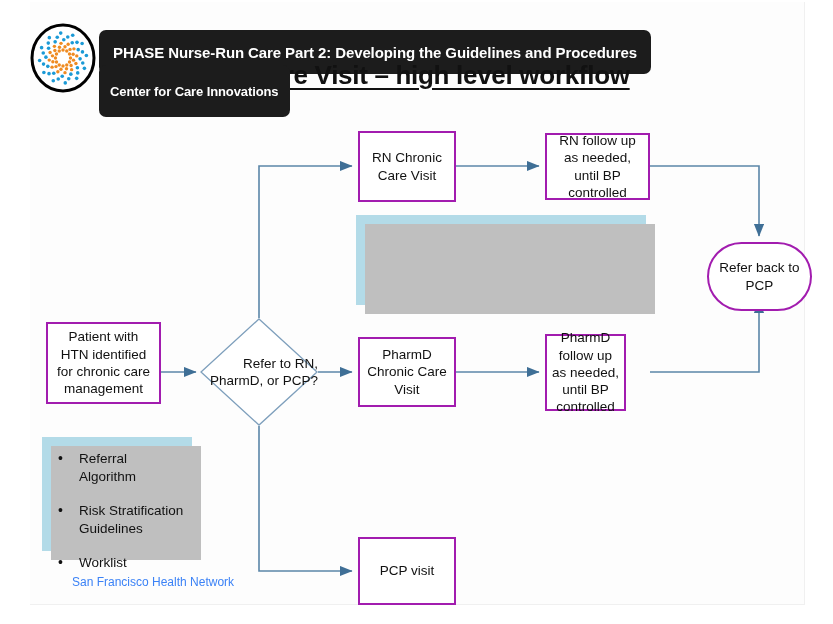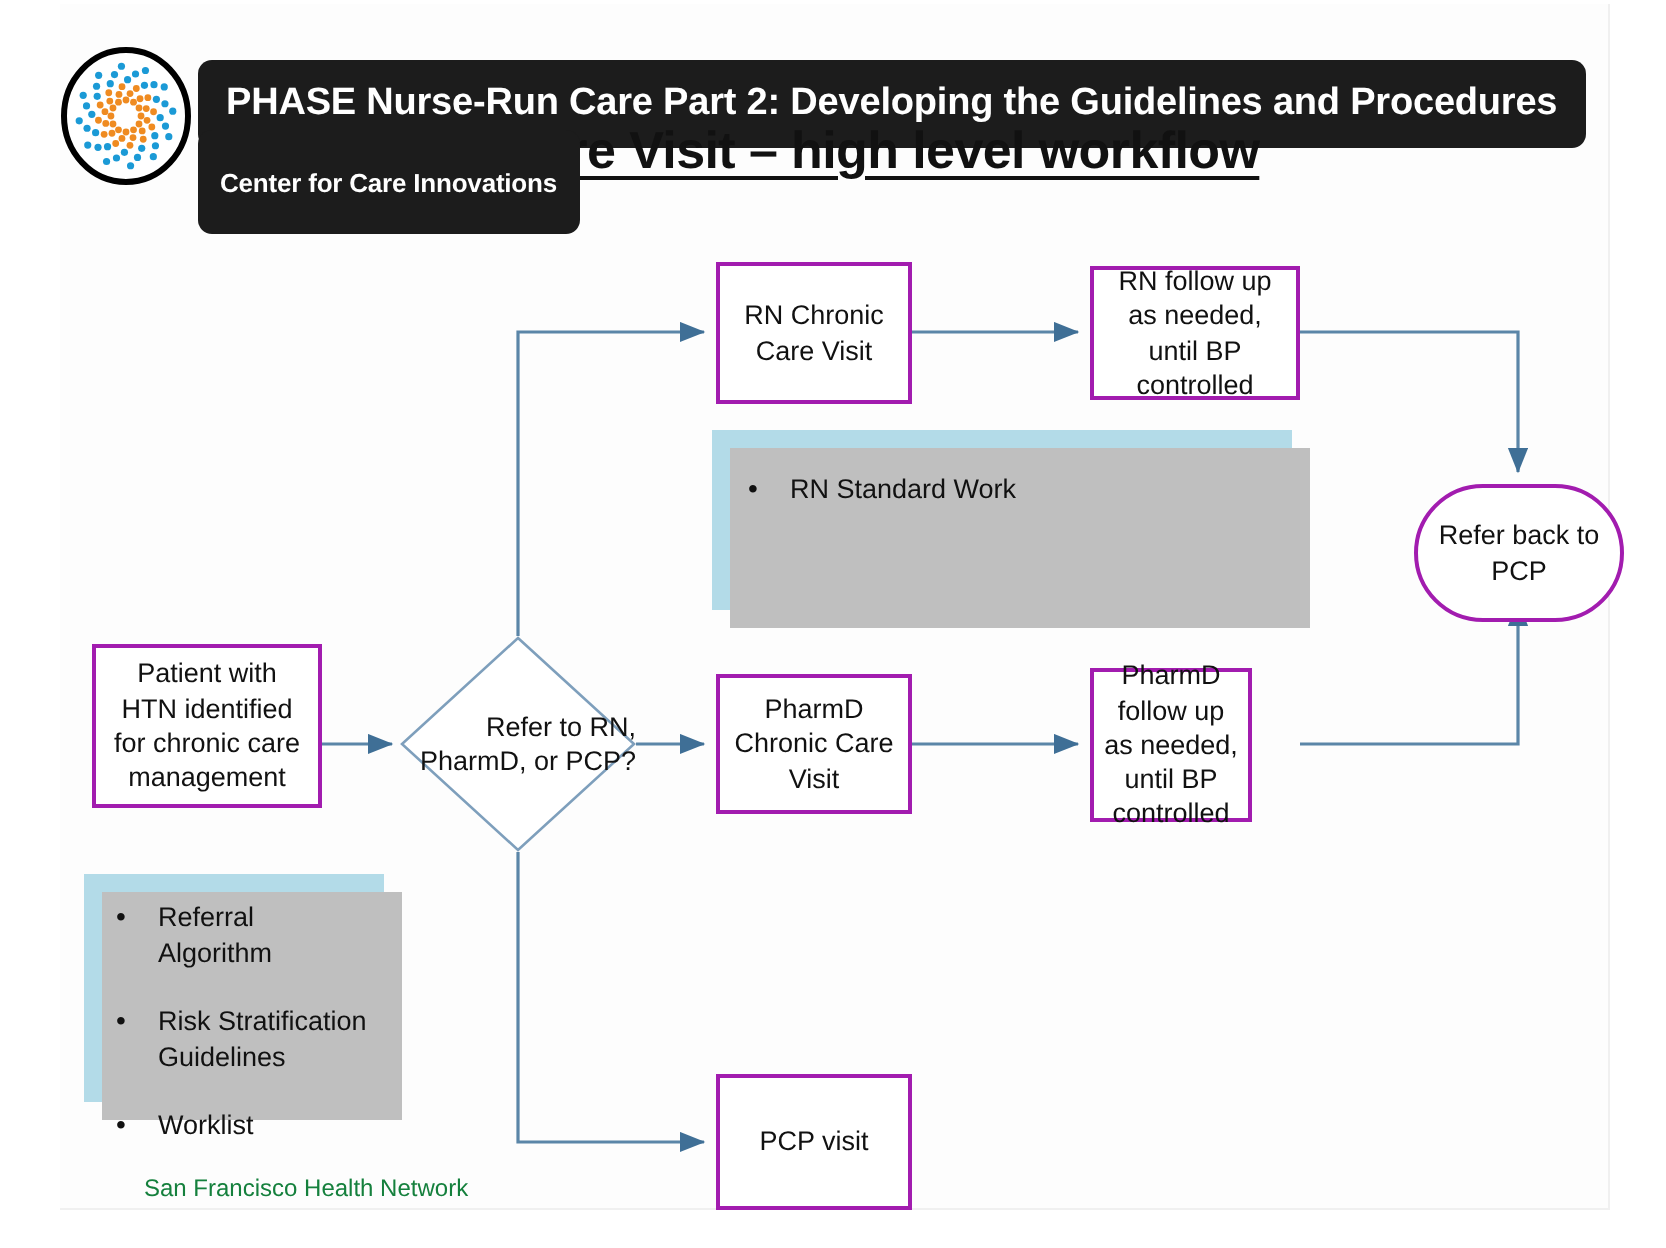--- a/index.html
+++ b/index.html
@@ -48,21 +48,21 @@
     font-weight: bold;
     display: flex;
     align-items: center;
     white-space: nowrap;
   }
   #banner-main {
     left: 99px;
     top: 30px;
     height: 44px;
     padding: 0 14px;
-    font-size: 19px;
+    font-size: 15px;
     letter-spacing: -0.1px;
   }
   #banner-sub {
     left: 99px;
     top: 65px;
     height: 28px;
     padding: 12px 11px;
     font-size: 13px;
     z-index: 4;
     letter-spacing: -0.1px;
@@ -180,24 +180,23 @@
     padding: 13px 8px 0 10px;
   }
   #callout-risk li { margin-bottom: 17px; }
 
   
   #footer-note {
     position: absolute;
     left: 72px;
     top: 575px;
     font-size: 12px;
-    color: #15803d;
+    color: #3b82f6;
     white-space: nowrap;
     z-index: 3;
-    margin-top: 12px;
   }
 
   
   #connectors {
     position: absolute;
     left: 0; top: 0;
     width: 833px;
     height: 624px;
     z-index: 1;
     pointer-events: none;
@@ -351,21 +350,20 @@
     <span>PCP visit</span>
   </div>
 
   <div class="node stadium" style="left:707px; top:242px; width:105px; height:69px;">
     <span>Refer back to PCP</span>
   </div>
 
   <div class="callout" id="callout-rn">
     <div class="shadow"></div>
     <ul>
-      <li>RN Standard Work</li>
     </ul>
   </div>
 
   <div class="callout" id="callout-risk">
     <div class="shadow"></div>
     <ul>
       <li>Referral Algorithm</li>
       <li>Risk Stratification Guidelines</li>
       <li>Worklist</li>
     </ul>

